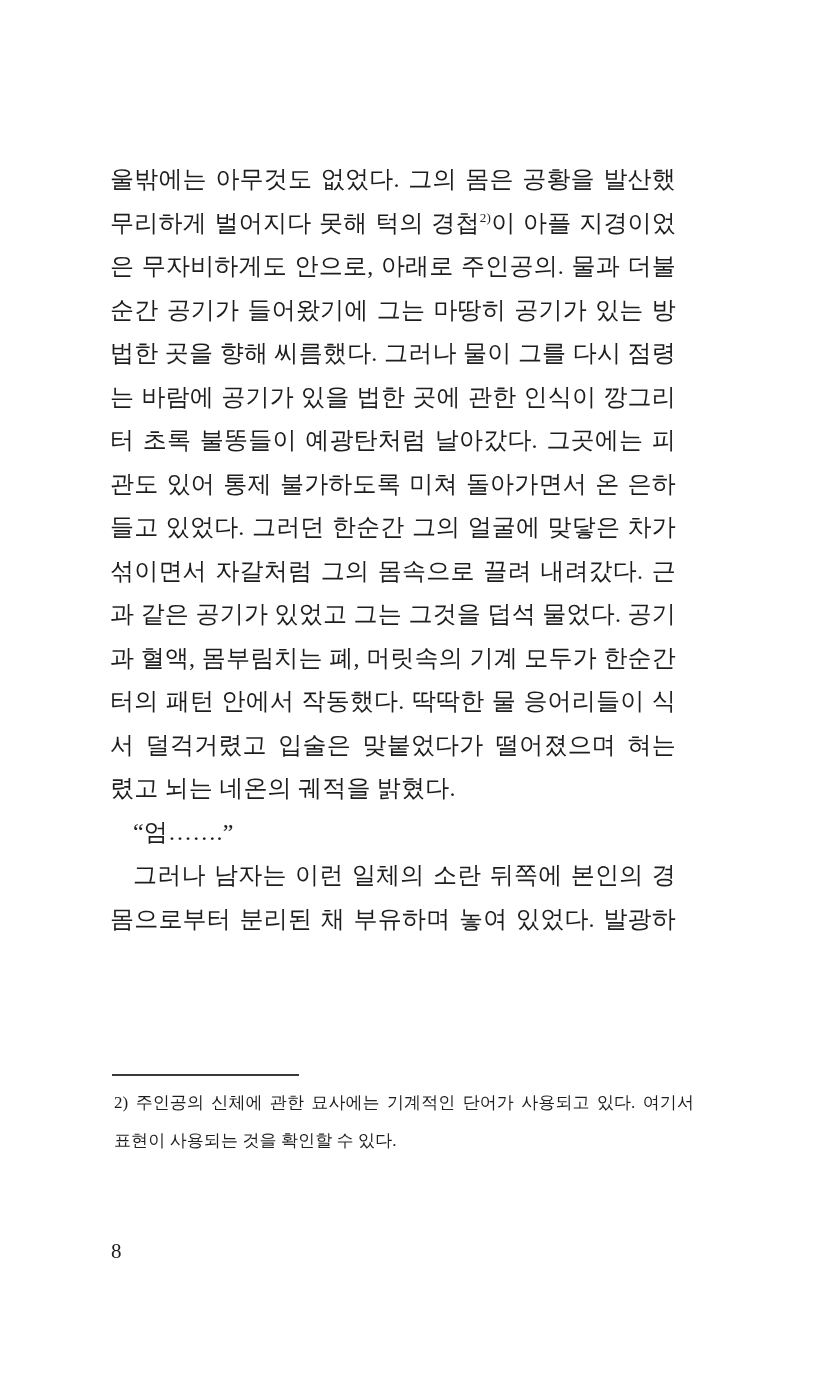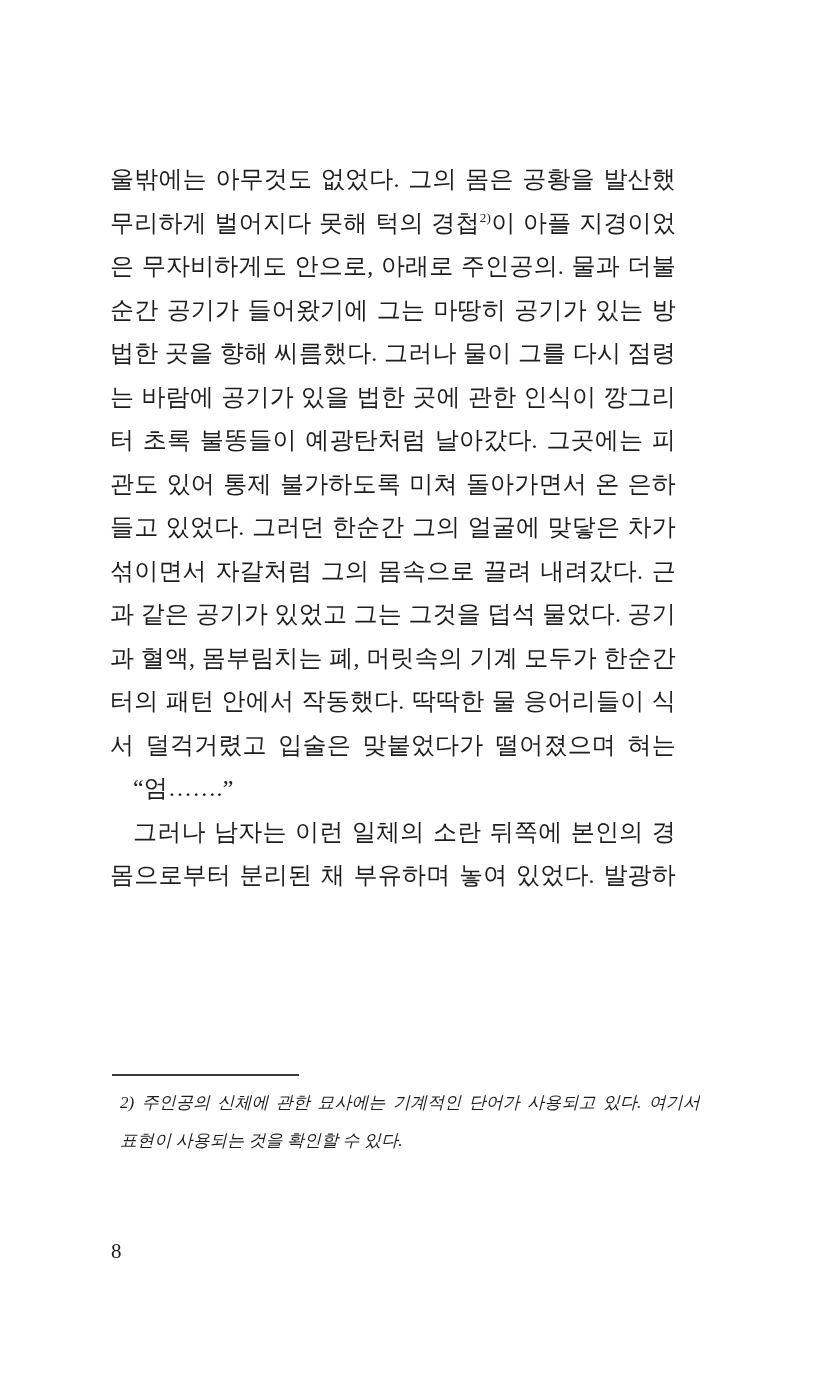--- a/index.html
+++ b/index.html
@@ -51,24 +51,23 @@
   .footnote-divider {
     position: absolute;
     left: 112px;
     top: 1074px;
     width: 187px;
     height: 2px;
     background: #3a3a3a;
   }
   .footnote {
     position: absolute;
-    left: 120px;
+    left: 114px;
     top: 1084px;
     width: 580px;
-    font-style: italic;
   }
   .fline {
     height: 37.5px;
     line-height: 37.5px;
     font-size: 17px;
     letter-spacing: 0.1px;
     overflow: hidden;
   }
   .fline.just {
     text-align: justify;
@@ -97,20 +96,21 @@
       <div class="bline just"><span>법한 곳을 향해 씨름했다. 그러나 물이 그를 다시 점령해 휘도</span></div>
       <div class="bline just"><span>는 바람에 공기가 있을 법한 곳에 관한 인식이 깡그리 지워졌</span></div>
       <div class="bline just"><span>터 초록 불똥들이 예광탄처럼 날아갔다. 그곳에는 피스톤 기</span></div>
       <div class="bline just"><span>관도 있어 통제 불가하도록 미쳐 돌아가면서 온 은하계를 흔</span></div>
       <div class="bline just"><span>들고 있었다. 그러던 한순간 그의 얼굴에 맞닿은 차가운 가면</span></div>
       <div class="bline just"><span>섞이면서 자갈처럼 그의 몸속으로 끌려 내려갔다. 근육, 신경</span></div>
       <div class="bline just"><span>과 같은 공기가 있었고 그는 그것을 덥석 물었다. 공기와 물이</span></div>
       <div class="bline just"><span>과 혈액, 몸부림치는 폐, 머릿속의 기계 모두가 한순간 예로부</span></div>
       <div class="bline just"><span>터의 패턴 안에서 작동했다. 딱딱한 물 응어리들이 식도 속에</span></div>
       <div class="bline just"><span>서 덜걱거렸고 입술은 맞붙었다가 떨어졌으며 혀는 아치를 그</span></div>
+      <div class="bline"><span>렸고 뇌는 네온의 궤적을 밝혔다.</span></div>
       <div class="bline ind"><span>“엄…….”</span></div>
       <div class="bline just ind"><span>그러나 남자는 이런 일체의 소란 뒤쪽에 본인의 경련하는</span></div>
       <div class="bline just"><span>몸으로부터 분리된 채 부유하며 놓여 있었다. 발광하는 심상</span></div>
     </div>
 
   <div class="footnote-divider"></div>
 
   <div class="footnote">
       <div class="fline just">2) 주인공의 신체에 관한 묘사에는 기계적인 단어가 사용되고 있다. 여기서</div>
       <div class="fline">표현이 사용되는 것을 확인할 수 있다.</div>

